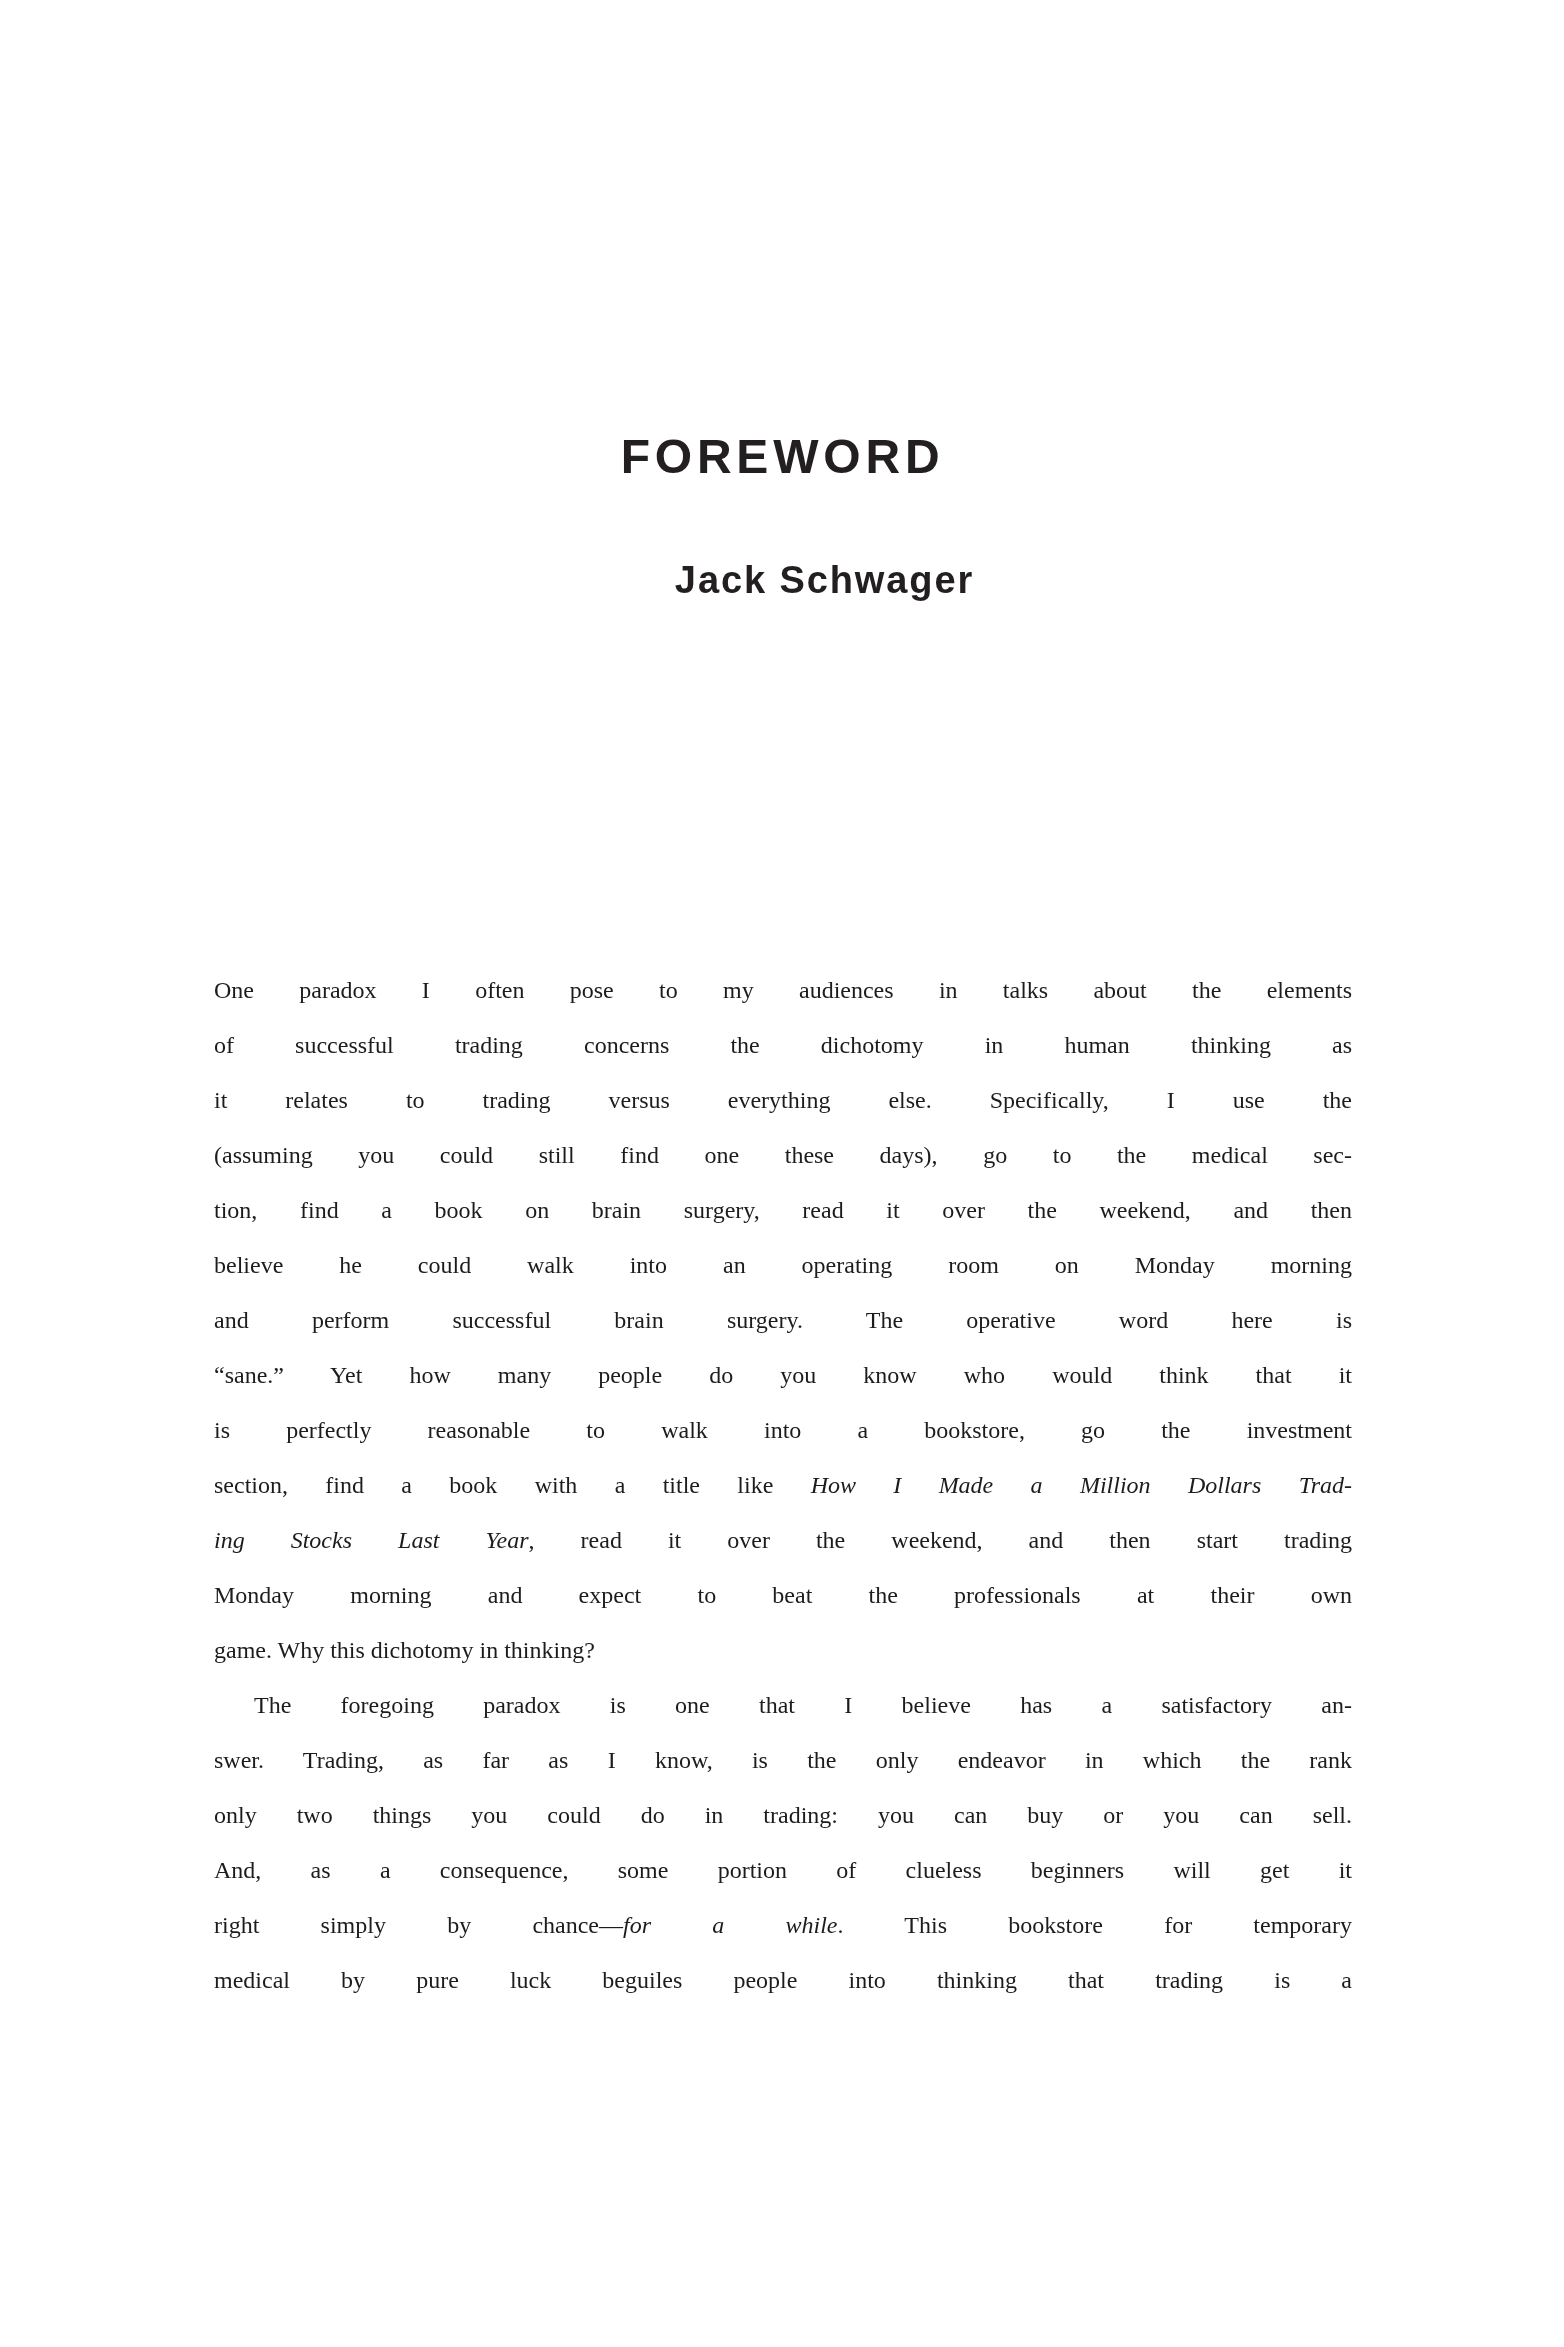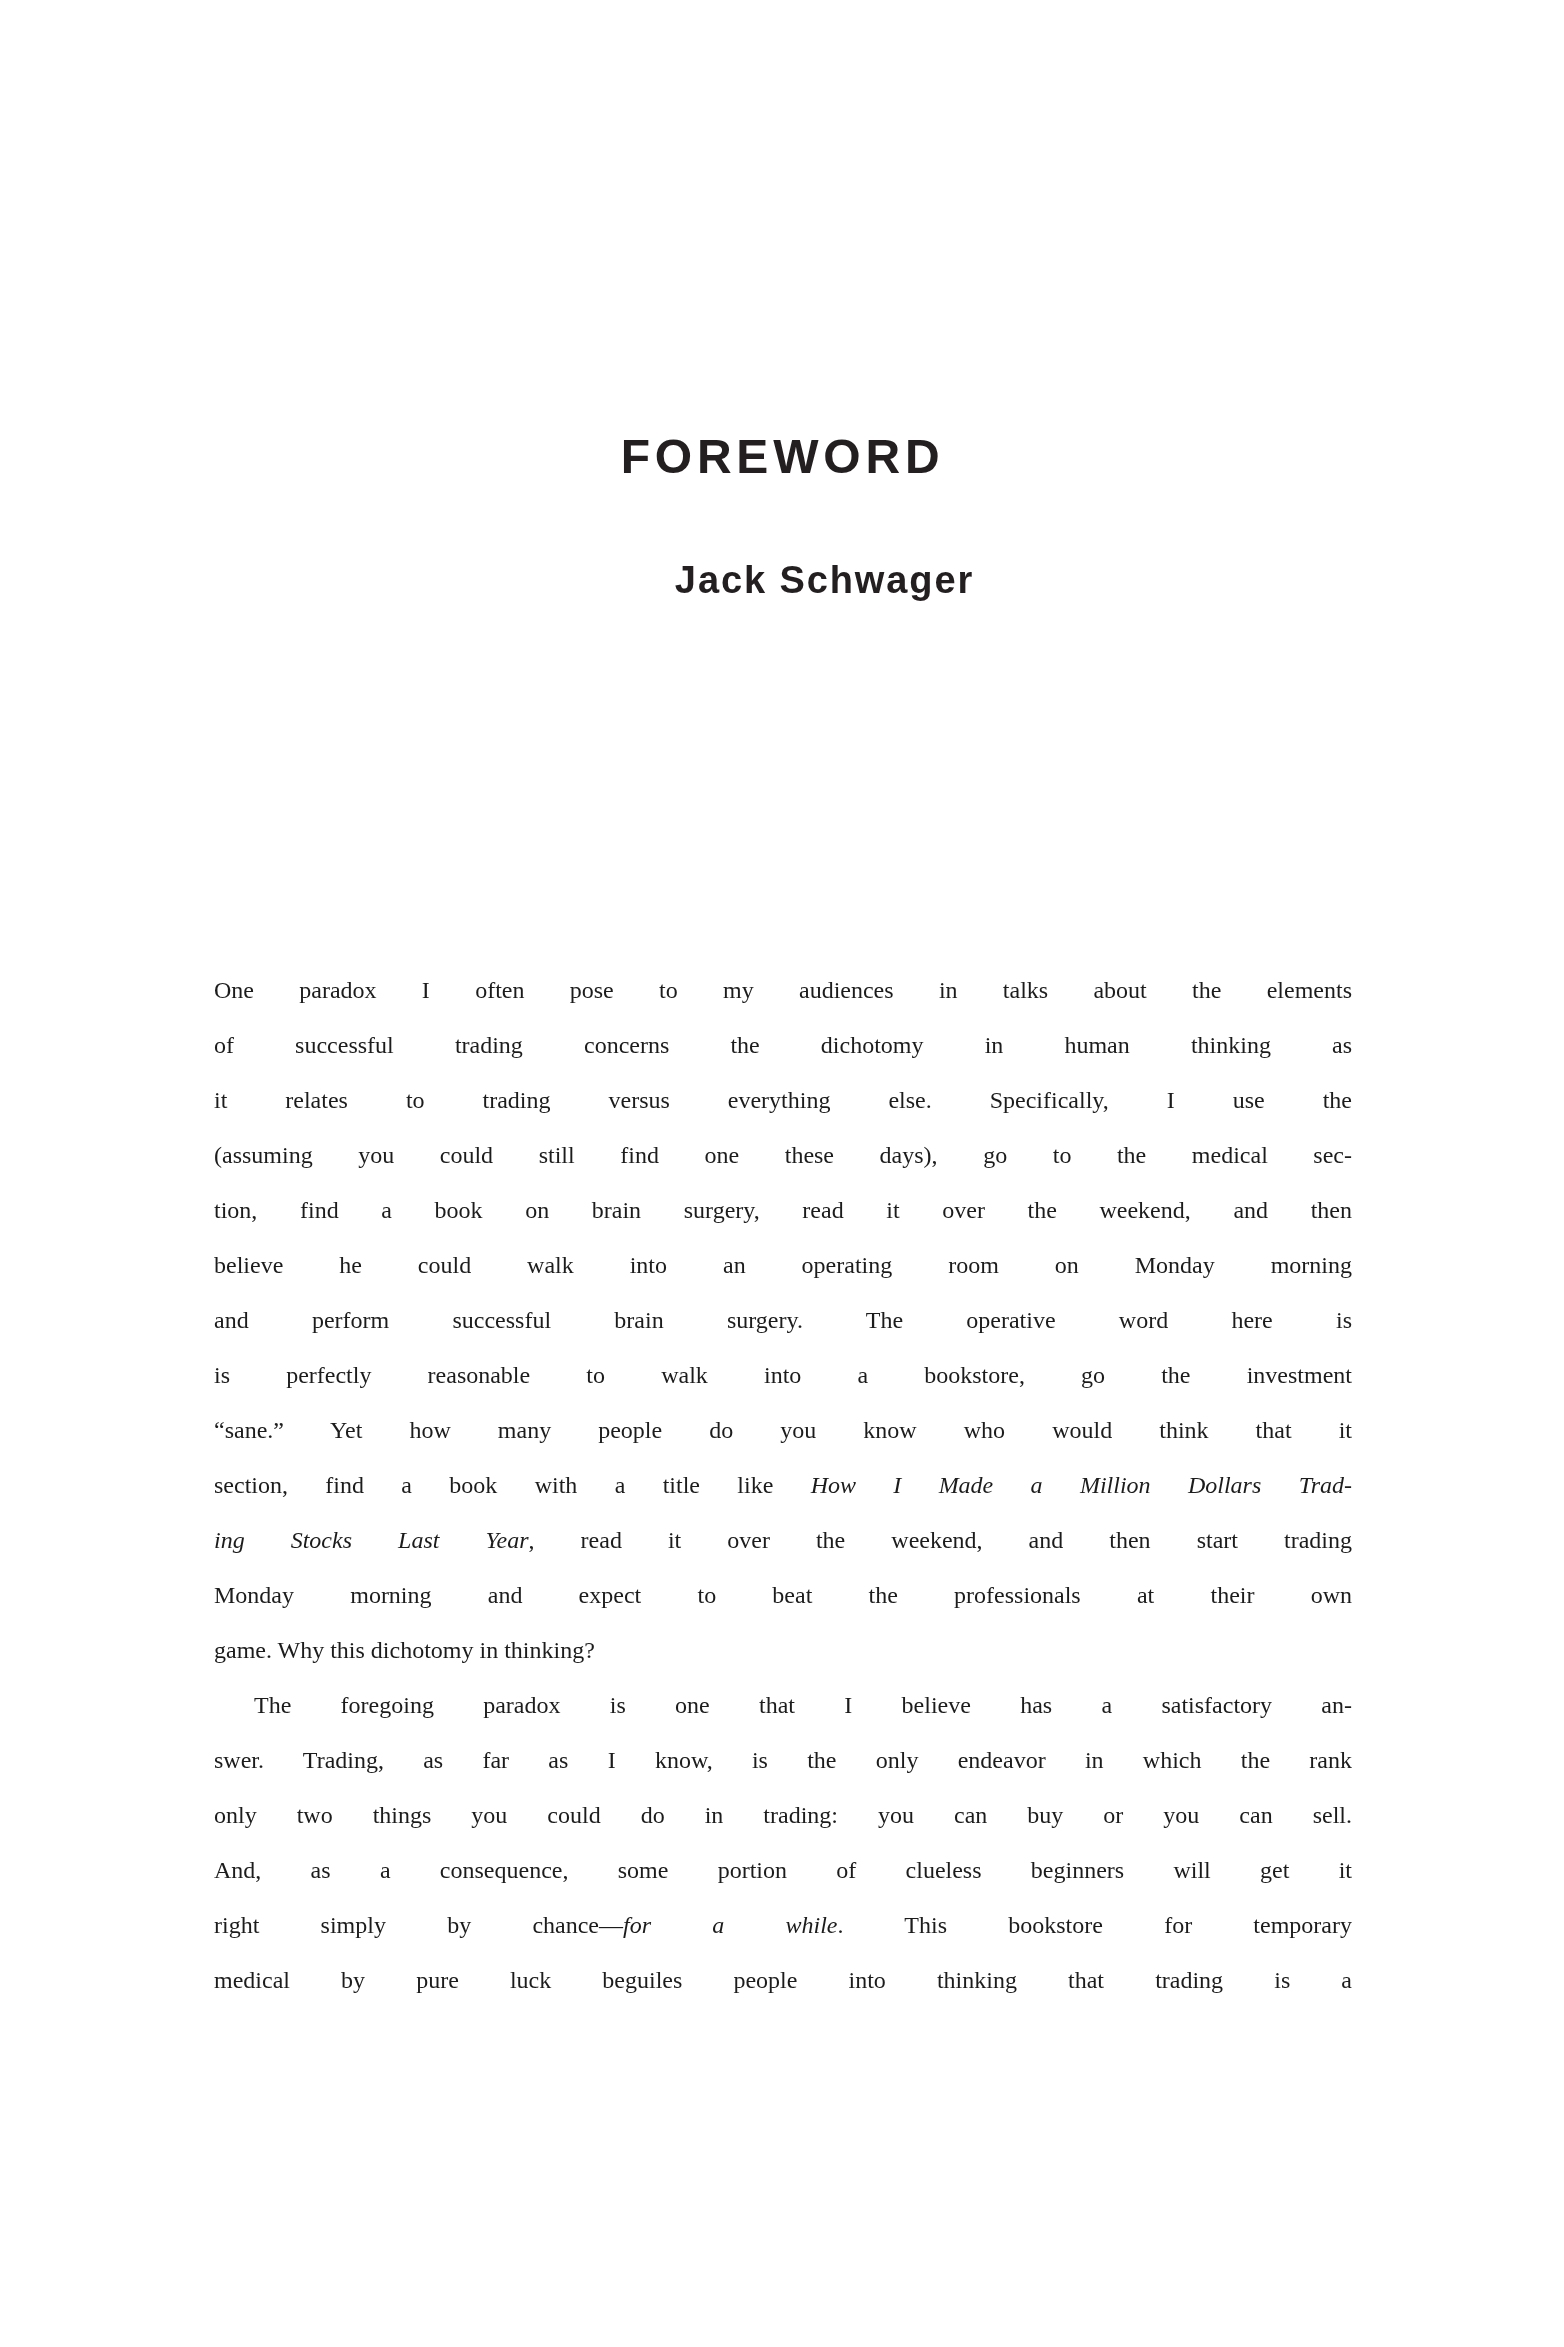--- a/index.html
+++ b/index.html
@@ -63,22 +63,22 @@
 <h2 class="author-name" style="color: rgb(35, 31, 32); padding-left: 42px;">Jack Schwager</h2>
 
 <div class="body-text" style="color: rgb(28, 28, 28);">
     <div class="line just"><span>One paradox I often pose to my audiences in talks about the elements</span></div>
     <div class="line just"><span>of successful trading concerns the dichotomy in human thinking as</span></div>
     <div class="line just"><span>it relates to trading versus everything else. Specifically, I use the</span></div>
     <div class="line just"><span>(assuming you could still find one these days), go to the medical sec-</span></div>
     <div class="line just"><span>tion, find a book on brain surgery, read it over the weekend, and then</span></div>
     <div class="line just"><span>believe he could walk into an operating room on Monday morning</span></div>
     <div class="line just"><span>and perform successful brain surgery. The operative word here is</span></div>
+    <div class="line just"><span>“sane.” Yet how many people do you know who would think that it</span></div>
     <div class="line just"><span>is perfectly reasonable to walk into a bookstore, go the investment</span></div>
-    <div class="line just"><span>“sane.” Yet how many people do you know who would think that it</span></div>
     <div class="line just"><span>section, find a book with a title like </span><em>How I Made a Million Dollars Trad-</em></div>
     <div class="line just"><em>ing Stocks Last Year</em><span>, read it over the weekend, and then start trading</span></div>
     <div class="line just"><span>Monday morning and expect to beat the professionals at their own</span></div>
     <div class="line"><span>game. Why this dichotomy in thinking?</span></div>
     <div class="line just indent"><span>The foregoing paradox is one that I believe has a satisfactory an-</span></div>
     <div class="line just"><span>swer. Trading, as far as I know, is the only endeavor in which the rank</span></div>
     <div class="line just"><span>only two things you could do in trading: you can buy or you can sell.</span></div>
     <div class="line just"><span>And, as a consequence, some portion of clueless beginners will get it</span></div>
     <div class="line just"><span>right simply by chance—</span><em>for a while</em><span>. This bookstore for temporary</span></div>
     <div class="line just"><span>medical by pure luck beguiles people into thinking that trading is a</span></div>

